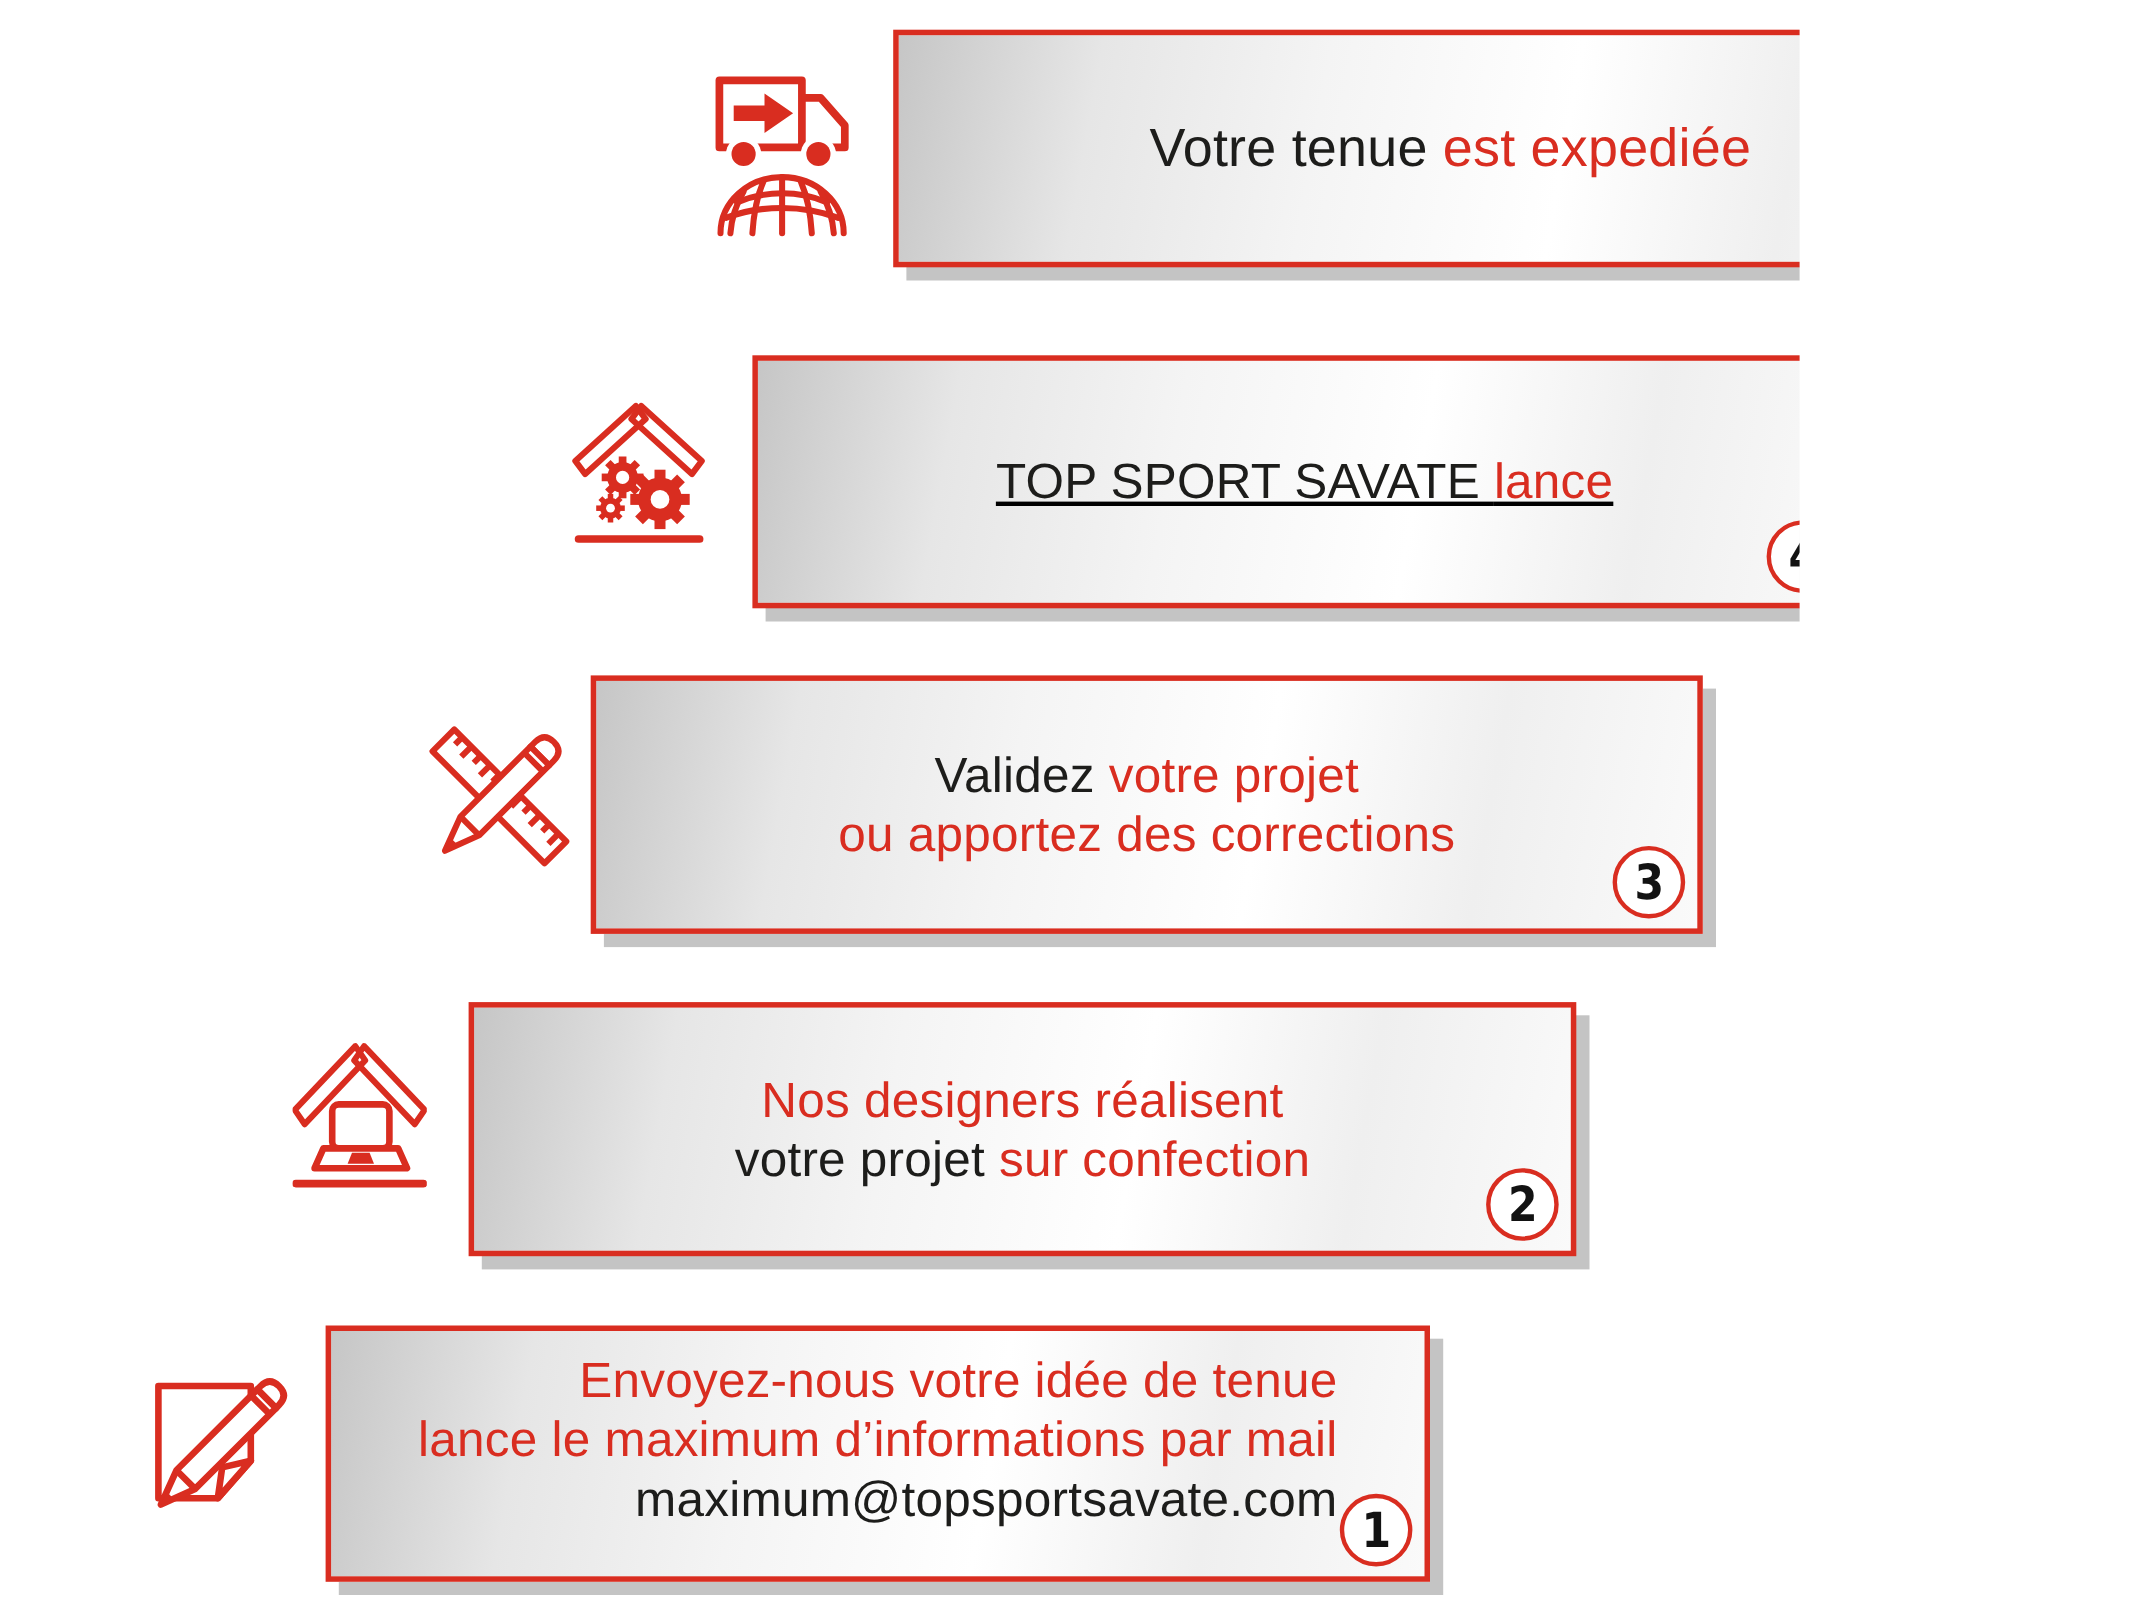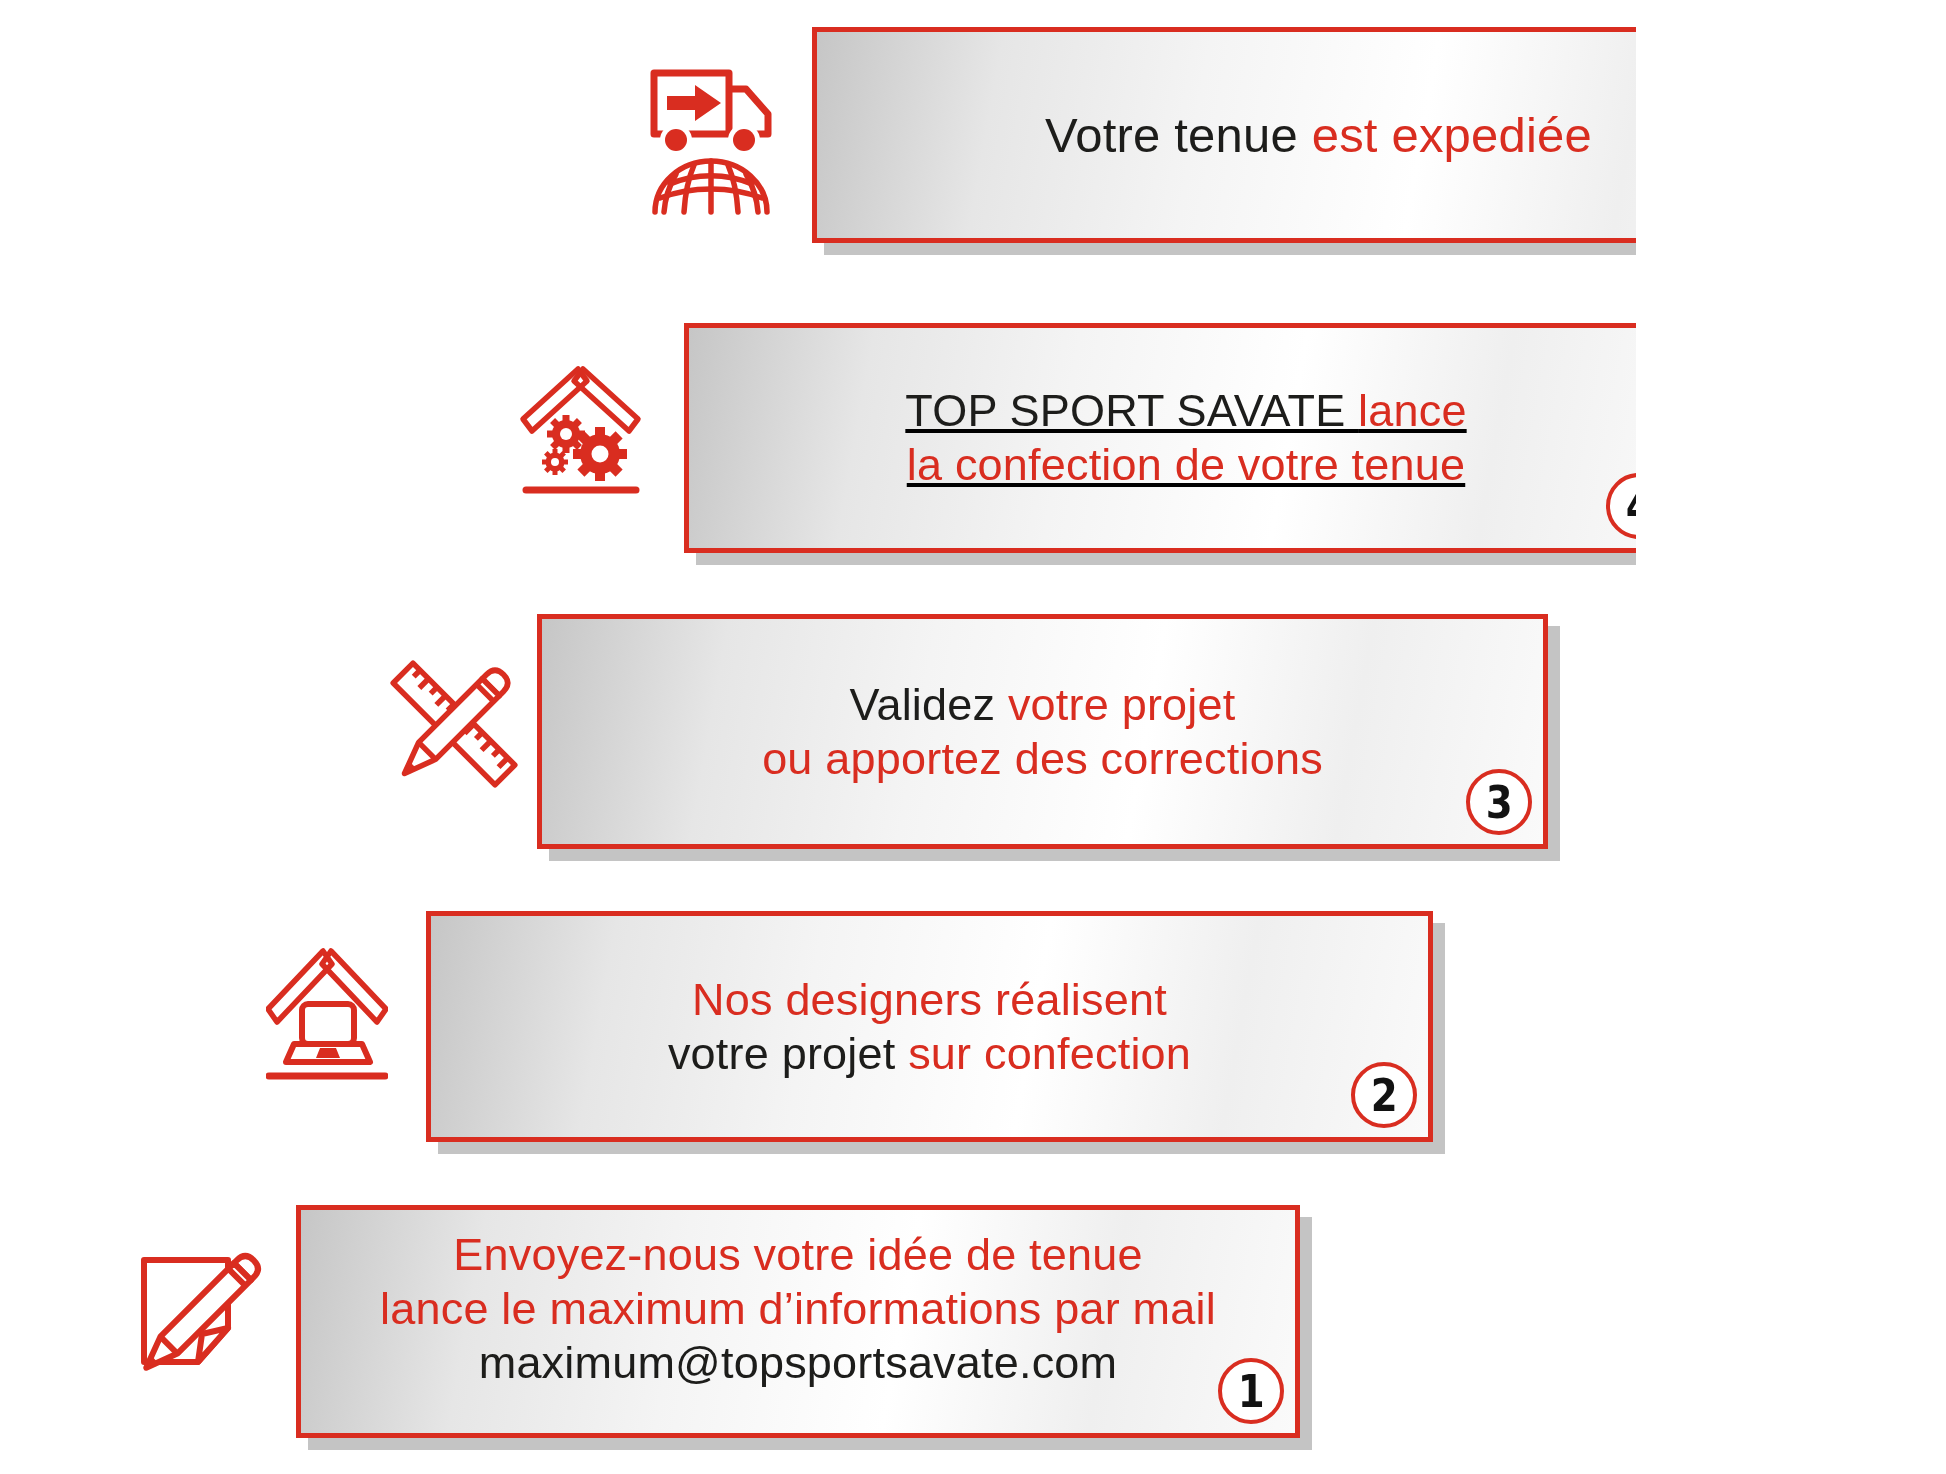--- a/index.html
+++ b/index.html
@@ -15,21 +15,21 @@
     display:flex;align-items:center;justify-content:center;
     text-align:center;
   }
   .bar-1{left:296px;top:1205px;width:994px;height:223px;}
   .bar-2{left:426px;top:911px;width:997px;height:221px;}
   .bar-3{left:537px;top:614px;width:1001px;height:225px;}
   .bar-4{left:684px;top:323px;width:994px;height:220px;text-decoration:underline;}
   .bar-5{left:812px;top:27px;width:1003px;height:206px;}
   .lines{font-size:45px;line-height:54px;letter-spacing:0.2px;}
   .bar-5 .lines{font-size:49px;line-height:58px;}
-  .bar-1 .lines{transform:translateY(-13px);}
+  .bar-1 .lines{transform:translateY(-13px);text-align:right;}
   .seg-black{color:#1d1d1b;}
   .seg-red{color:#d92d20;}
   .num{
     position:absolute;right:11px;bottom:9px;width:58px;height:58px;
     border:4px solid #d92d20;border-radius:50%;background:#ffffff;
     display:flex;align-items:center;justify-content:center;
   }
   .num span{
     font-family:"DejaVu Sans","Liberation Sans",sans-serif;
     font-weight:bold;font-size:44px;color:#121212;transform:scaleX(.88);
@@ -101,21 +101,20 @@
           <circle r="20"></circle>
             <circle r="8.5" fill="#ffffff"></circle>
         </g>
       </g>
       <line x1="8" y1="128" x2="118" y2="128" stroke-width="7" stroke-linecap="round"></line>
     </svg>
   </div>
   <div class="bar bar-4">
     <div class="lines">
       <div><span class="seg-black">TOP SPORT SAVATE </span><span class="seg-red">lance</span></div>
-      <div><span class="seg-red">la confection de votre tenue</span></div>
     </div>
     <div class="num">
         <span>4</span>
       </div>
   </div>
 
   <div class="icon" style="left:388px;top:658px;width:133px;height:133px">
     <svg width="133" height="133" viewBox="0 0 133 133" fill="none" stroke="#d92d20" stroke-width="5.5" stroke-linejoin="round">
       <g transform="rotate(45 66 66) translate(66 66)">
         <rect x="-72" y="-14" width="144" height="28"></rect>

